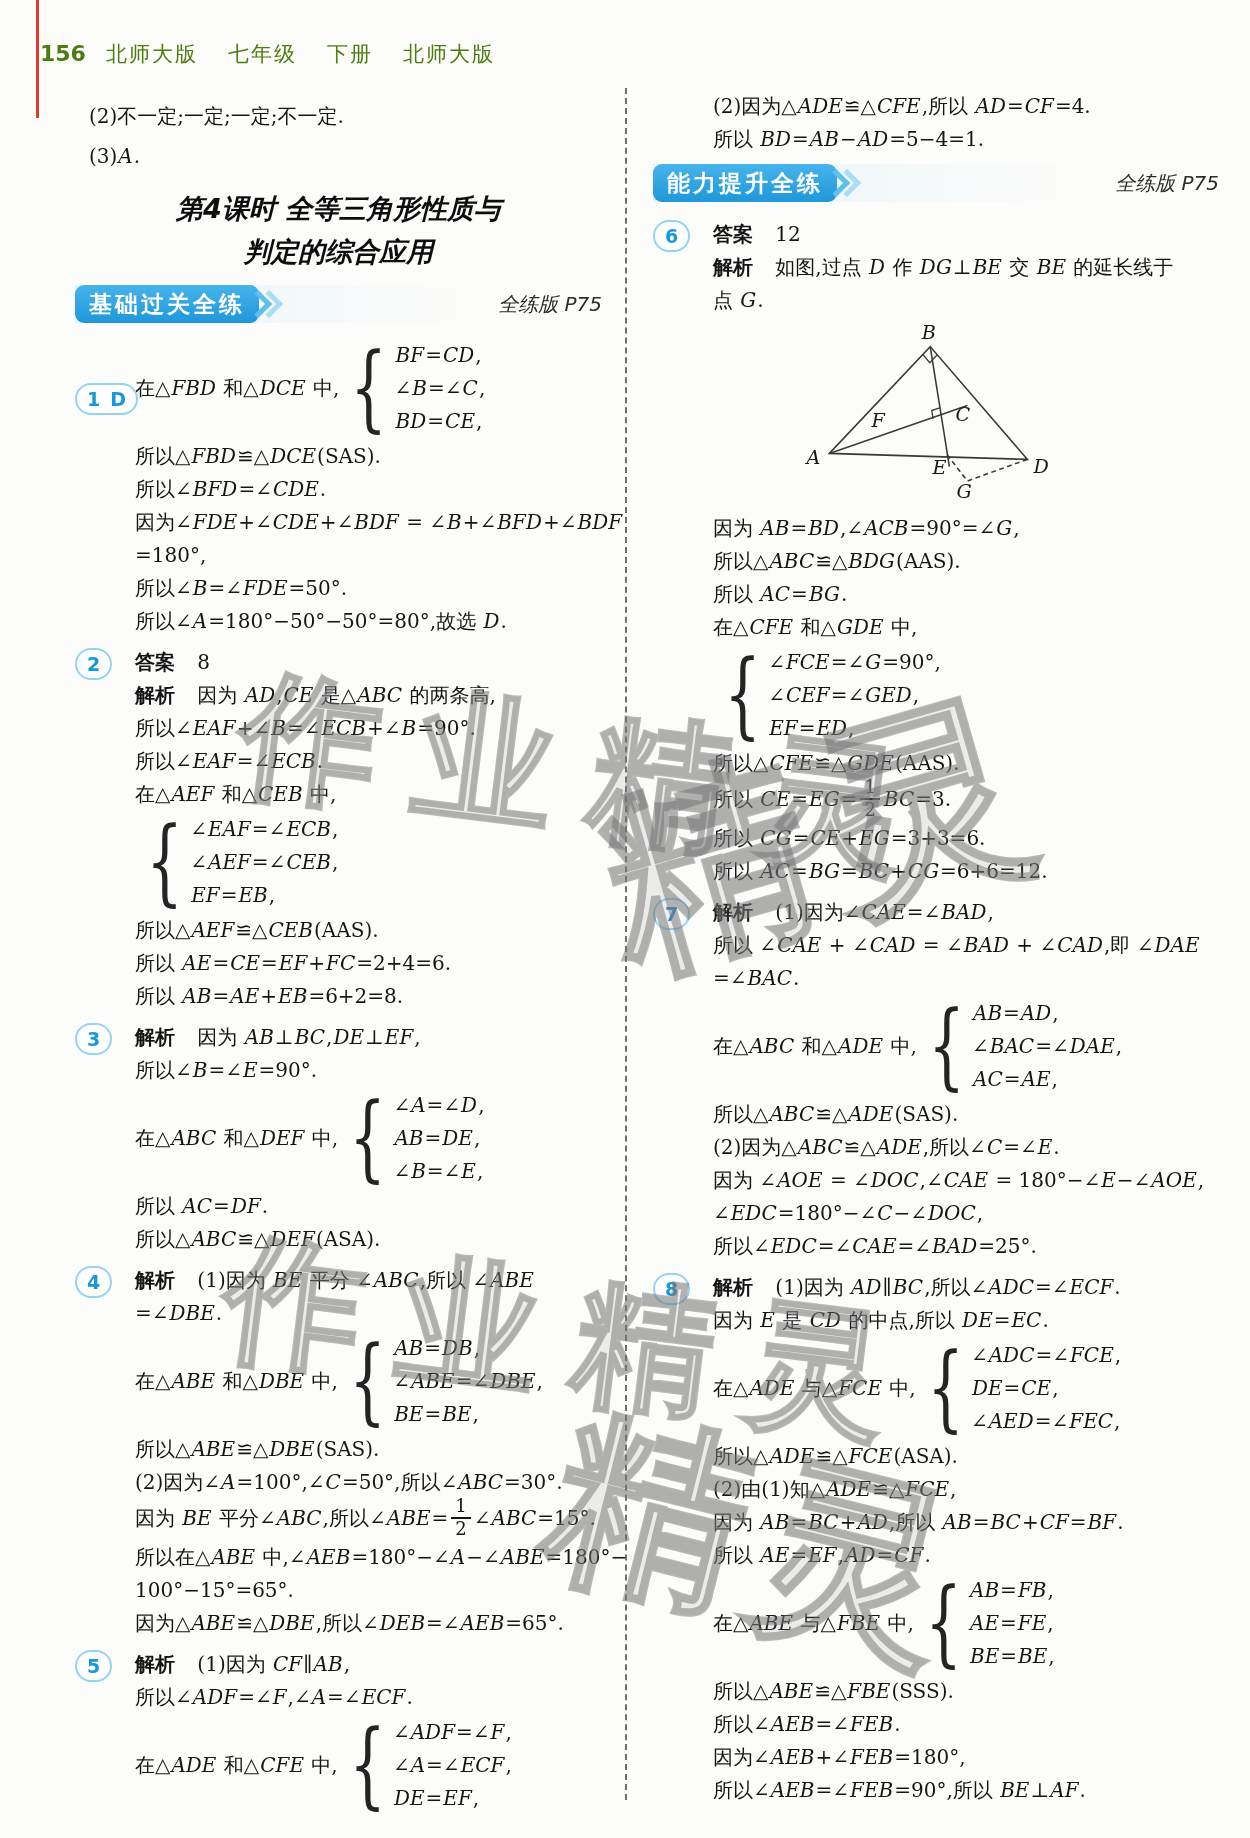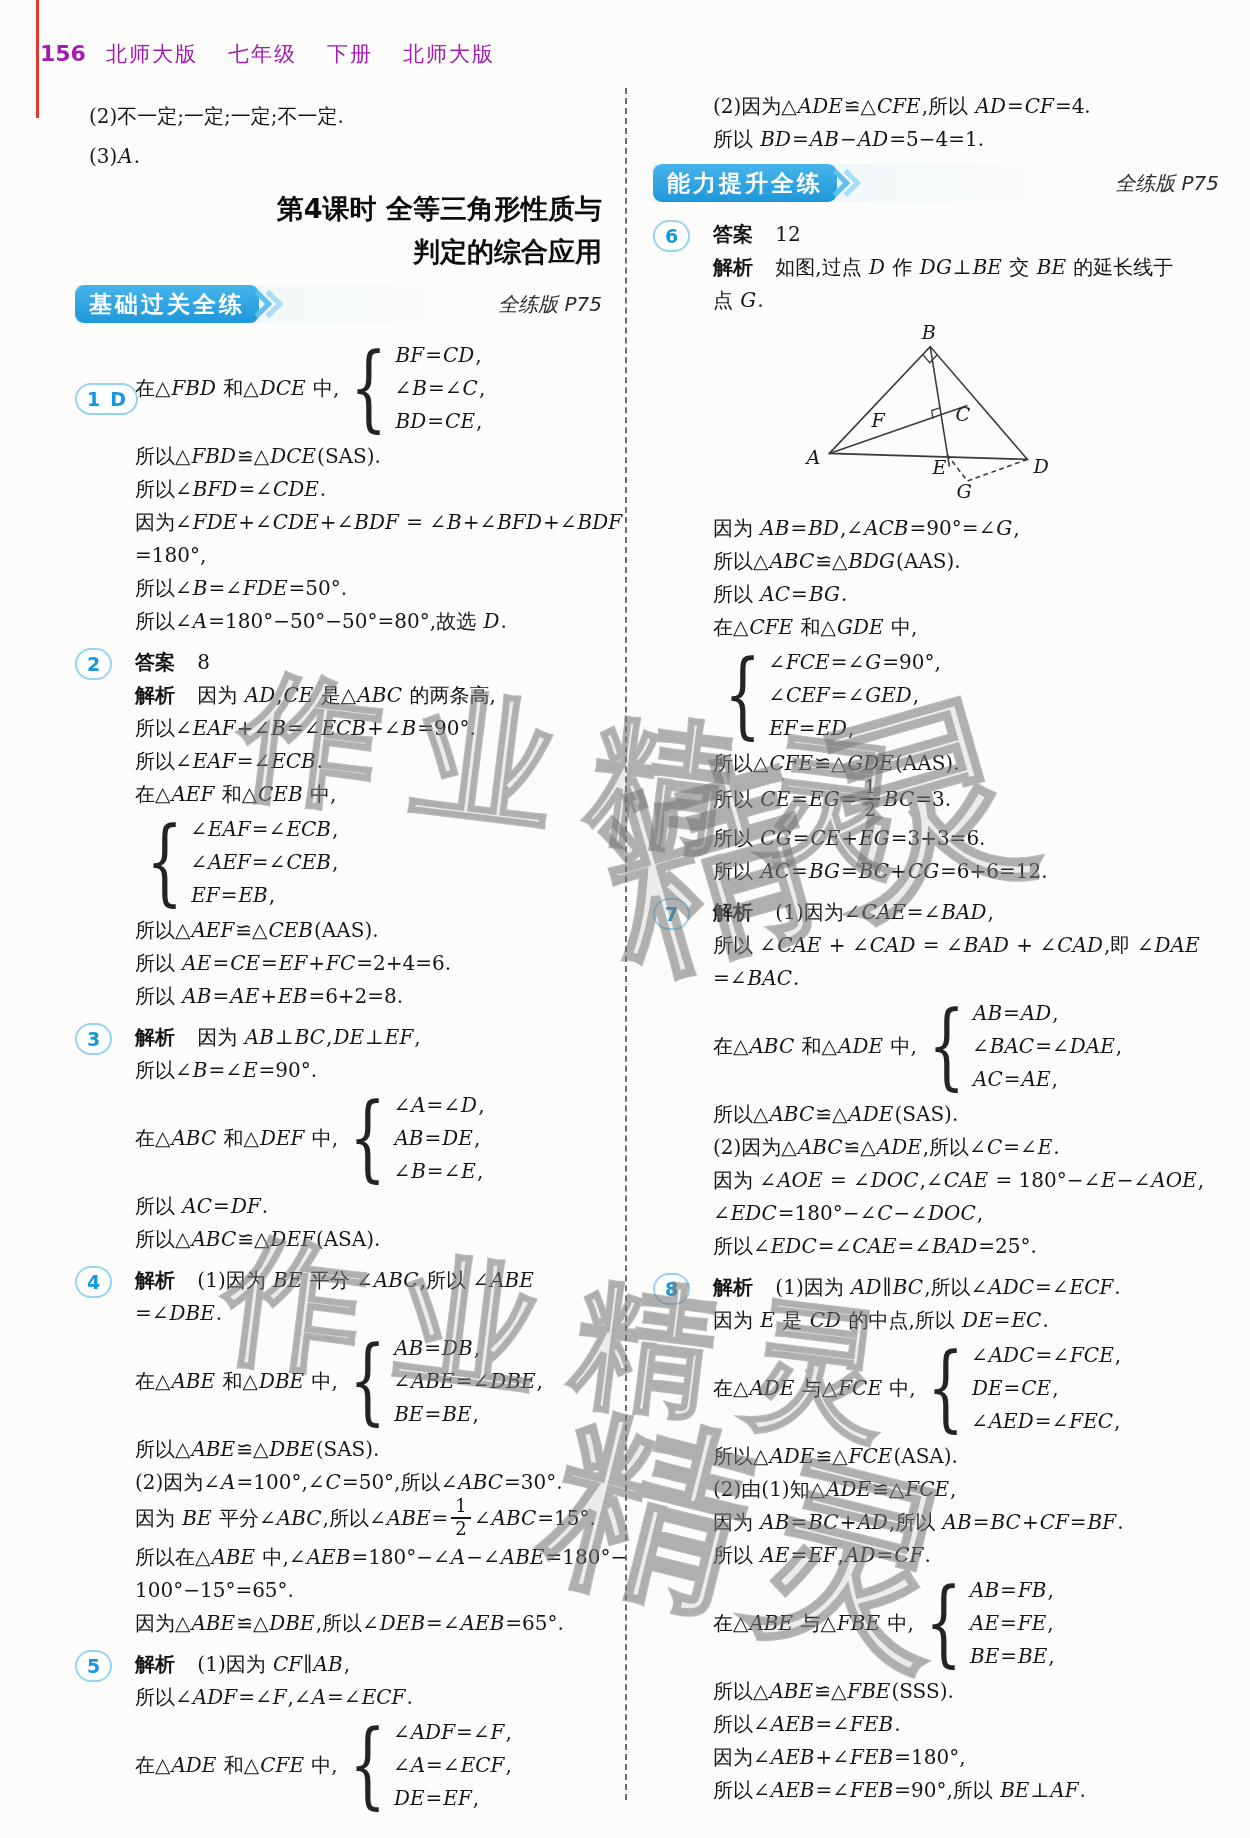--- a/index.html
+++ b/index.html
@@ -1,32 +1,32 @@
 <!DOCTYPE html>
 <html><head>
 <meta charset="utf-8">
 <style>
   html,body{margin:0;padding:0;background:#e8e8e6;}
   .page{position:relative;width:1250px;height:1838px;background:#fcfcfa;overflow:hidden;
         font-family:"DejaVu Serif","Liberation Serif",serif;color:#151515;}
   .redmark{position:absolute;left:36px;top:0;width:3px;height:118px;background:#e0392e;}
   .hdr{position:absolute;left:40px;top:40px;font-family:"DejaVu Sans","Liberation Sans",sans-serif;
-       font-size:21px;color:#a21caf;display:flex;align-items:baseline;}
+       font-size:21px;color:#4d7c0f;display:flex;align-items:baseline;}
   .hdr .pageno{font-weight:700;font-size:22px;margin-right:20px;}
   .hdr span{margin-right:30px;letter-spacing:2px;}
   .divider{position:absolute;left:625px;top:88px;height:1712px;border-left:2px dashed #6f6f6f;}
   .col{position:absolute;font-size:20px;}
   .col-left{left:75px;top:100px;width:527px;}
   .col-right{left:653px;top:86px;width:566px;}
   .ln{min-height:33px;line-height:33px;white-space:nowrap;}
   .topline{padding-left:14px;margin-bottom:7px;}
   i{font-style:italic;padding:0 1px;}
   .hei{font-family:"DejaVu Sans","Liberation Sans",sans-serif;font-weight:700;margin-right:16px;}
-  .ctitle{text-align:right;font-family:"DejaVu Sans","Liberation Sans",sans-serif;font-weight:700;
-          font-size:27px;line-height:43px;margin:14px 0 12px;color:#0d0d0d;}
+  .ctitle{text-align:center;font-family:"DejaVu Sans","Liberation Sans",sans-serif;font-weight:700;
+          font-size:27px;line-height:43px;margin:14px 0 12px;color:#0d0d0d;font-style:italic;}
   .sec-row{display:flex;align-items:center;margin:6px 0 16px;position:relative;
            background:linear-gradient(90deg,rgba(160,215,242,.22),rgba(160,215,242,0) 75%);}
   .sec-badge{background:linear-gradient(180deg,#47b4eb,#1e97da);color:#fff;
              font-family:"DejaVu Sans","Liberation Sans",sans-serif;font-weight:700;font-size:23px;
              line-height:38px;padding:0 14px;border-radius:9px;letter-spacing:3px;}
   .chev{display:inline-flex;align-items:center;margin-left:-2px;}
   .chev i{display:inline-block;width:15px;height:15px;border-top:5px solid #5fc0ee;border-right:5px solid #5fc0ee;
           transform:rotate(45deg);margin-left:-9px;padding:0;}
   .chev i:last-child{border-color:#aadef6;}
   .sec-ref{margin-left:auto;font-family:"DejaVu Sans","Liberation Sans",sans-serif;font-size:20px;color:#2b2b2b;font-style:italic;}

